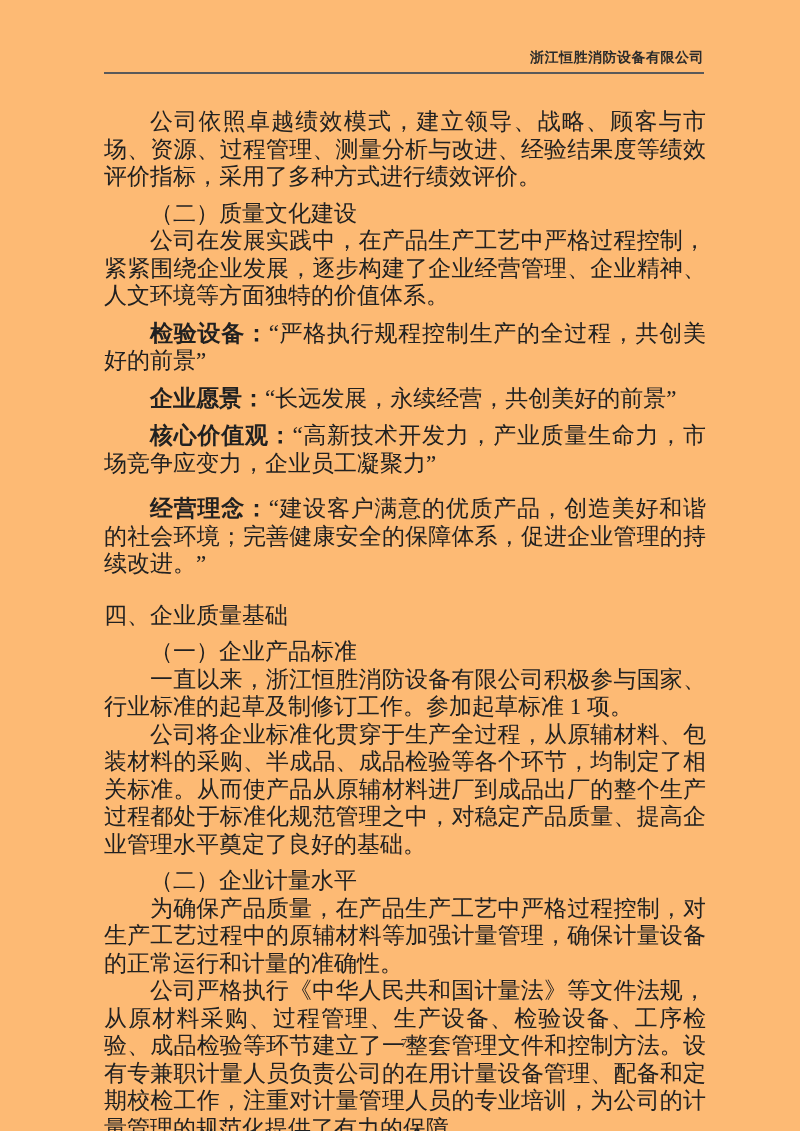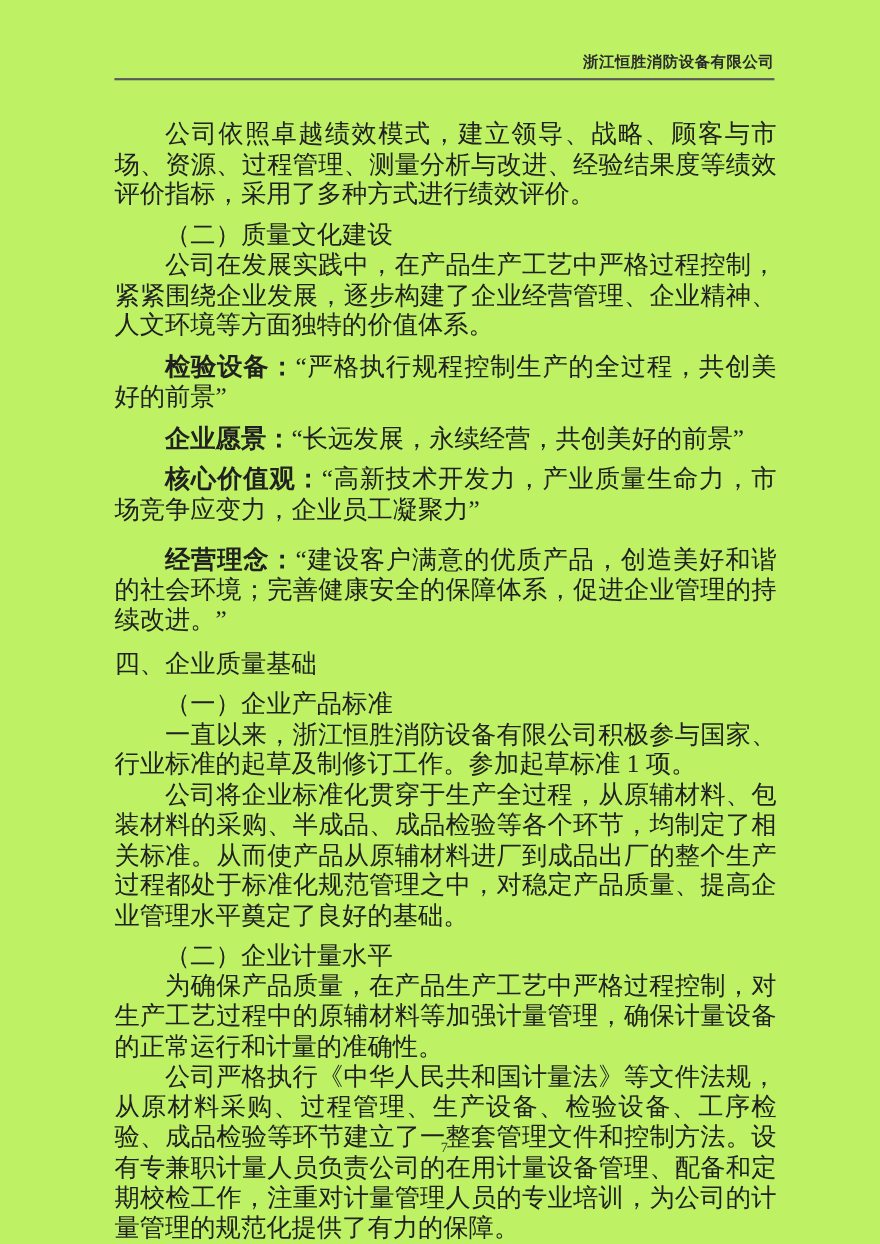--- a/index.html
+++ b/index.html
@@ -1,20 +1,20 @@
 <!DOCTYPE html>
 <html><head>
 <meta charset="utf-8">
 <style>
   html, body { margin: 0; padding: 0; background: #ffffff; }
   .page {
     position: relative;
     width: 800px;
     height: 1131px;
-    background: #bef264;
+    background: #fdba74;
     overflow: hidden;
     font-family: "Liberation Serif", serif;
     color: #212121;
   }
   .header {
     position: absolute;
     left: 104px;
     right: 96px;
     top: 48px;
     text-align: right;
@@ -34,21 +34,21 @@
     top: 108px;
     font-size: 23px;
     line-height: 27.5px;
     text-align: justify;
     text-justify: inter-ideograph;
   }
   .content p { margin: 0; text-indent: 2em; }
   p.head   { margin-top: 9px; }
   p.quote  { margin-top: 10px; }
   p.quote .lead { font-weight: bold; }
-  p.section { text-indent: 0; margin-top: 12px; }
+  p.section { text-indent: 0; margin-top: 24px; }
   p.q-last { margin-top: 18px; }
   .footer {
     position: absolute;
     left: 104px;
     width: 600px;
     top: 1035px;
     text-align: center;
     font-size: 13px;
     color: #333333;
   }

